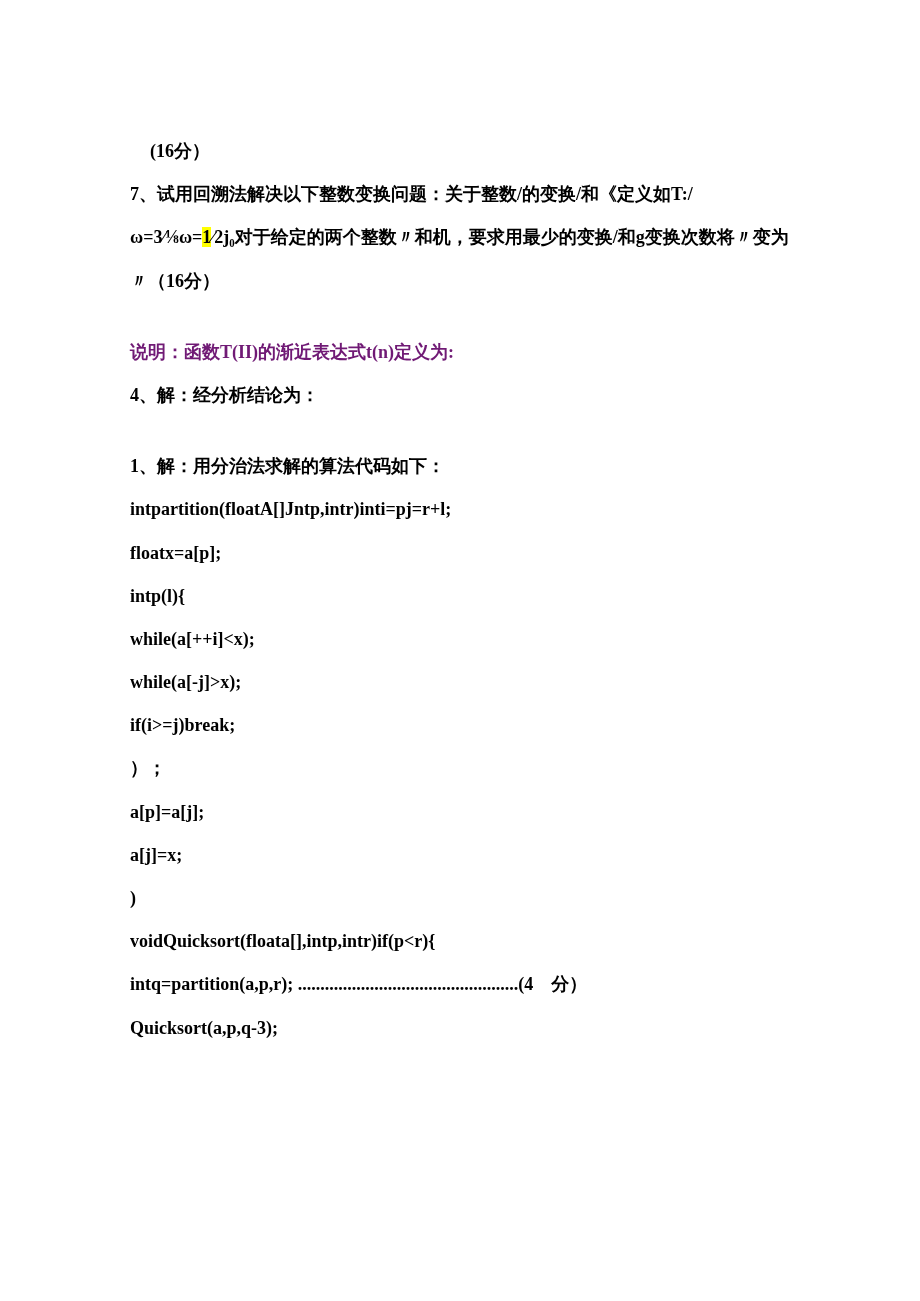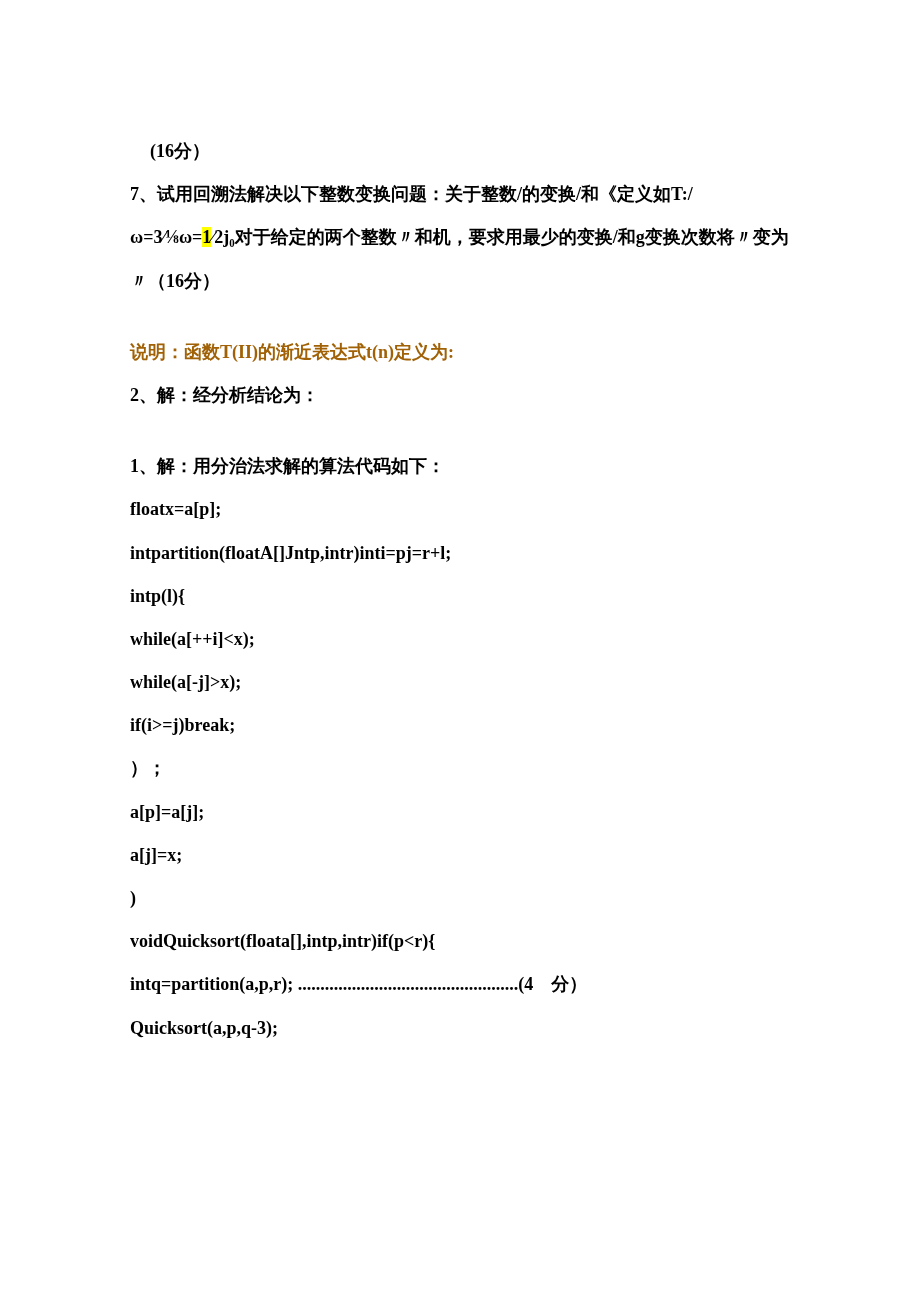--- a/index.html
+++ b/index.html
@@ -20,21 +20,21 @@
   }
   .page {
     width: 100%;
   }
   .line {
     font-weight: bold;
     color: #000000;
   }
   .red-line {
     font-weight: bold;
-    color: #a16207;
+    color: #701a75;
   }
   .highlight {
     background-color: #ffff00;
   }
   .indent {
     padding-left: 20px;
   }
   .spacer {
     height: 28px;
   }
@@ -47,29 +47,29 @@
   <div class="line indent">(16分）</div>
 
   <div class="line">
     <span>7、试用回溯法解决以下整数变换问题：关于整数/的变换/和《定义如T:/ω=3⁄⅛ω=</span><span class="highlight">1</span><span>∕2j₀对于给定的两个整数〃和机，要求用最少的变换/和g变换次数将〃变为〃（16分）</span>
   </div>
 
   <div class="spacer"></div>
 
   <div class="red-line">说明：函数T(II)的渐近表达式t(n)定义为:</div>
 
-  <div class="line">2、解：经分析结论为：</div>
+  <div class="line">4、解：经分析结论为：</div>
 
   <div class="spacer"></div>
 
   <div class="line">1、解：用分治法求解的算法代码如下：</div>
 
+  <div class="line">intpartition(floatA[]Jntp,intr)inti=pj=r+l;</div>
+
   <div class="line">floatx=a[p];</div>
-
-  <div class="line">intpartition(floatA[]Jntp,intr)inti=pj=r+l;</div>
 
   <div class="line">intp(l){</div>
 
   <div class="line">while(a[++i]&lt;x);</div>
 
   <div class="line">while(a[-j]&gt;x);</div>
 
   <div class="line">if(i&gt;=j)break;</div>
 
 

